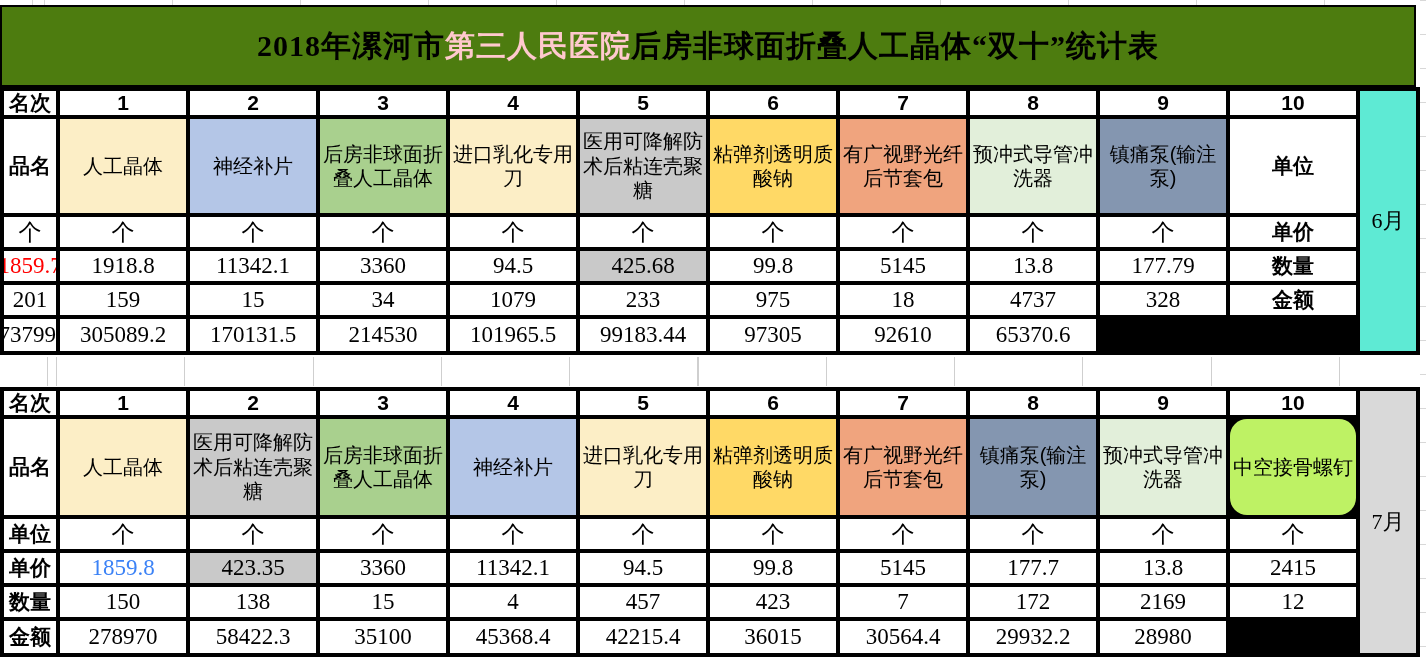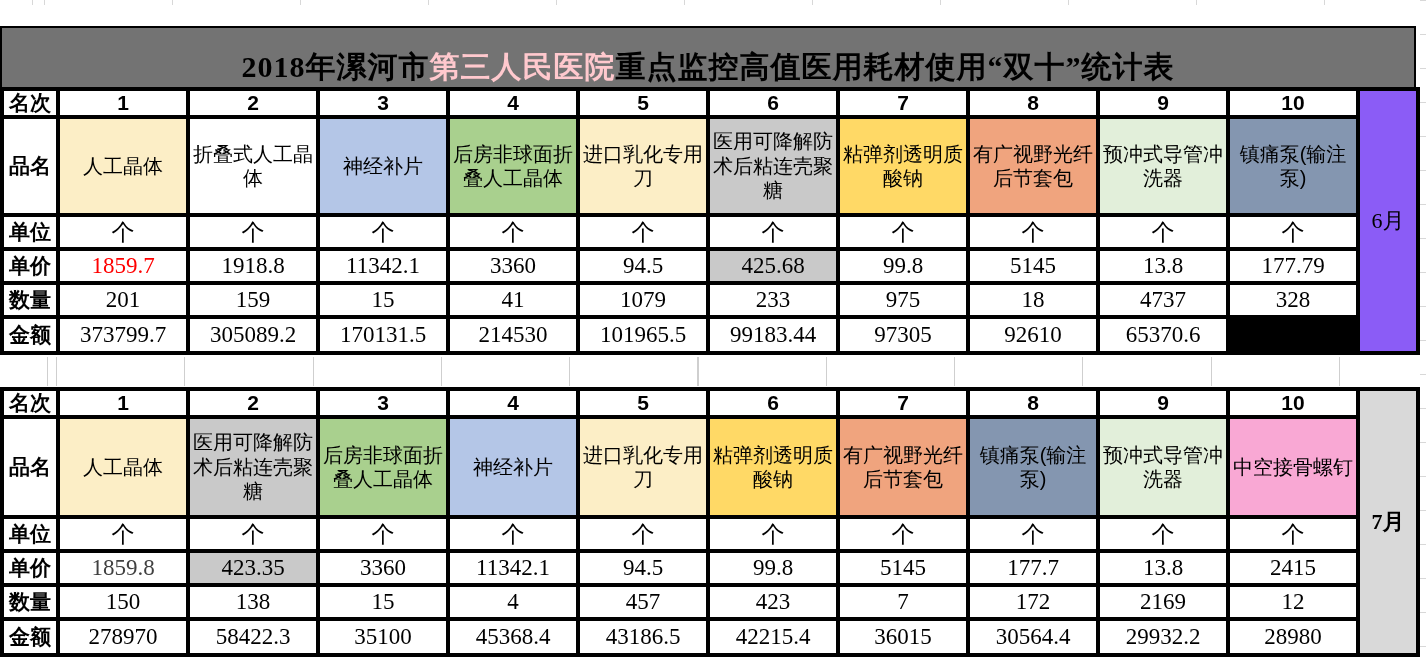--- a/index.html
+++ b/index.html
@@ -51,42 +51,41 @@
   .num{font-family:"Liberation Serif",serif;font-size:23px;}
   .month{font-family:"Liberation Serif",serif;font-size:22px;}
 </style>
 </head>
 <body>
 
 <div class="grid-top"></div>
 <div class="grid-right"></div>
 <div class="grid-gap"></div>
 
-<div class="title-band" style="background: #737373; margin-top: 21px;">
+<div class="title-band" style="background: #4d7c0f;">
   <span>2018年漯河市</span>
     <span class="title-hl" style="color: rgb(255, 201, 206);">第三人民医院</span>
-    <span>重点监控高值医用耗材使用“双十”统计表</span>
+    <span>后房非球面折叠人工晶体“双十”统计表</span>
 </div>
 
 <div class="tbl" id="tbl0">
-    <div class="c month" style="grid-area: 1 / 12 / span 6; background: #8b5cf6;">6月</div>
+    <div class="c month" style="grid-area: 1 / 12 / span 6; background: #5eead4;">6月</div>
     <div class="c lbl">名次</div>
     <div class="c rank">1</div>
     <div class="c rank">2</div>
     <div class="c rank">3</div>
     <div class="c rank">4</div>
     <div class="c rank">5</div>
     <div class="c rank">6</div>
     <div class="c rank">7</div>
     <div class="c rank">8</div>
     <div class="c rank">9</div>
     <div class="c rank">10</div>
     <div class="c lbl">品名</div>
     <div class="c name" style="background: rgb(252, 238, 198);">人工晶体</div>
-    <div class="c name" style="background: rgb(255, 255, 255);">折叠式人工晶体</div>
     <div class="c name" style="background: rgb(180, 198, 231);">神经补片</div>
     <div class="c name" style="background: rgb(169, 208, 142);">后房非球面折叠人工晶体</div>
     <div class="c name" style="background: rgb(252, 238, 198);">进口乳化专用刀</div>
     <div class="c name" style="background: rgb(201, 201, 201);">医用可降解防术后粘连壳聚糖</div>
     <div class="c name" style="background: rgb(255, 217, 102);">粘弹剂透明质酸钠</div>
     <div class="c name" style="background: rgb(240, 164, 126);">有广视野光纤后节套包</div>
     <div class="c name" style="background: rgb(226, 239, 218);">预冲式导管冲洗器</div>
     <div class="c name" style="background: rgb(132, 150, 176);">镇痛泵(输注泵)</div>
     <div class="c lbl">单位</div>
     <div class="c unit">个</div>
@@ -107,40 +106,40 @@
     <div class="c num">94.5</div>
     <div class="c num" style="background: rgb(201, 201, 201);">425.68</div>
     <div class="c num">99.8</div>
     <div class="c num">5145</div>
     <div class="c num">13.8</div>
     <div class="c num">177.79</div>
     <div class="c lbl">数量</div>
     <div class="c num">201</div>
     <div class="c num">159</div>
     <div class="c num">15</div>
-    <div class="c num">41</div>
+    <div class="c num">34</div>
     <div class="c num">1079</div>
     <div class="c num">233</div>
     <div class="c num">975</div>
     <div class="c num">18</div>
     <div class="c num">4737</div>
     <div class="c num">328</div>
     <div class="c lbl">金额</div>
     <div class="c num">373799.7</div>
     <div class="c num">305089.2</div>
     <div class="c num">170131.5</div>
     <div class="c num">214530</div>
     <div class="c num">101965.5</div>
     <div class="c num">99183.44</div>
     <div class="c num">97305</div>
     <div class="c num">92610</div>
     <div class="c num">65370.6</div>
   </div>
 <div class="tbl" id="tbl1">
-    <div class="c month" style="grid-area: 1 / 12 / span 6; background: rgb(217, 217, 217); font-weight: bold;">7月</div>
+    <div class="c month" style="grid-area: 1 / 12 / span 6; background: rgb(217, 217, 217);">7月</div>
     <div class="c lbl">名次</div>
     <div class="c rank">1</div>
     <div class="c rank">2</div>
     <div class="c rank">3</div>
     <div class="c rank">4</div>
     <div class="c rank">5</div>
     <div class="c rank">6</div>
     <div class="c rank">7</div>
     <div class="c rank">8</div>
     <div class="c rank">9</div>
@@ -148,34 +147,34 @@
     <div class="c lbl">品名</div>
     <div class="c name" style="background: rgb(252, 238, 198);">人工晶体</div>
     <div class="c name" style="background: rgb(201, 201, 201);">医用可降解防术后粘连壳聚糖</div>
     <div class="c name" style="background: rgb(169, 208, 142);">后房非球面折叠人工晶体</div>
     <div class="c name" style="background: rgb(180, 198, 231);">神经补片</div>
     <div class="c name" style="background: rgb(252, 238, 198);">进口乳化专用刀</div>
     <div class="c name" style="background: rgb(255, 217, 102);">粘弹剂透明质酸钠</div>
     <div class="c name" style="background: rgb(240, 164, 126);">有广视野光纤后节套包</div>
     <div class="c name" style="background: rgb(132, 150, 176);">镇痛泵(输注泵)</div>
     <div class="c name" style="background: rgb(226, 239, 218);">预冲式导管冲洗器</div>
-    <div class="c name" style="background: #f9a8d4;">中空接骨螺钉</div>
+    <div class="c name" style="background: #bef264; border-radius: 17px;">中空接骨螺钉</div>
     <div class="c lbl">单位</div>
     <div class="c unit">个</div>
     <div class="c unit">个</div>
     <div class="c unit">个</div>
     <div class="c unit">个</div>
     <div class="c unit">个</div>
     <div class="c unit">个</div>
     <div class="c unit">个</div>
     <div class="c unit">个</div>
     <div class="c unit">个</div>
     <div class="c unit">个</div>
     <div class="c lbl">单价</div>
-    <div class="c num" style="color: #404040;">1859.8</div>
+    <div class="c num" style="color: #3b82f6;">1859.8</div>
     <div class="c num" style="background: rgb(201, 201, 201);">423.35</div>
     <div class="c num">3360</div>
     <div class="c num">11342.1</div>
     <div class="c num">94.5</div>
     <div class="c num">99.8</div>
     <div class="c num">5145</div>
     <div class="c num">177.7</div>
     <div class="c num">13.8</div>
     <div class="c num">2415</div>
     <div class="c lbl">数量</div>
@@ -187,19 +186,18 @@
     <div class="c num">423</div>
     <div class="c num">7</div>
     <div class="c num">172</div>
     <div class="c num">2169</div>
     <div class="c num">12</div>
     <div class="c lbl">金额</div>
     <div class="c num">278970</div>
     <div class="c num">58422.3</div>
     <div class="c num">35100</div>
     <div class="c num">45368.4</div>
-    <div class="c num">43186.5</div>
     <div class="c num">42215.4</div>
     <div class="c num">36015</div>
     <div class="c num">30564.4</div>
     <div class="c num">29932.2</div>
     <div class="c num">28980</div>
   </div>
 
 </body></html>

